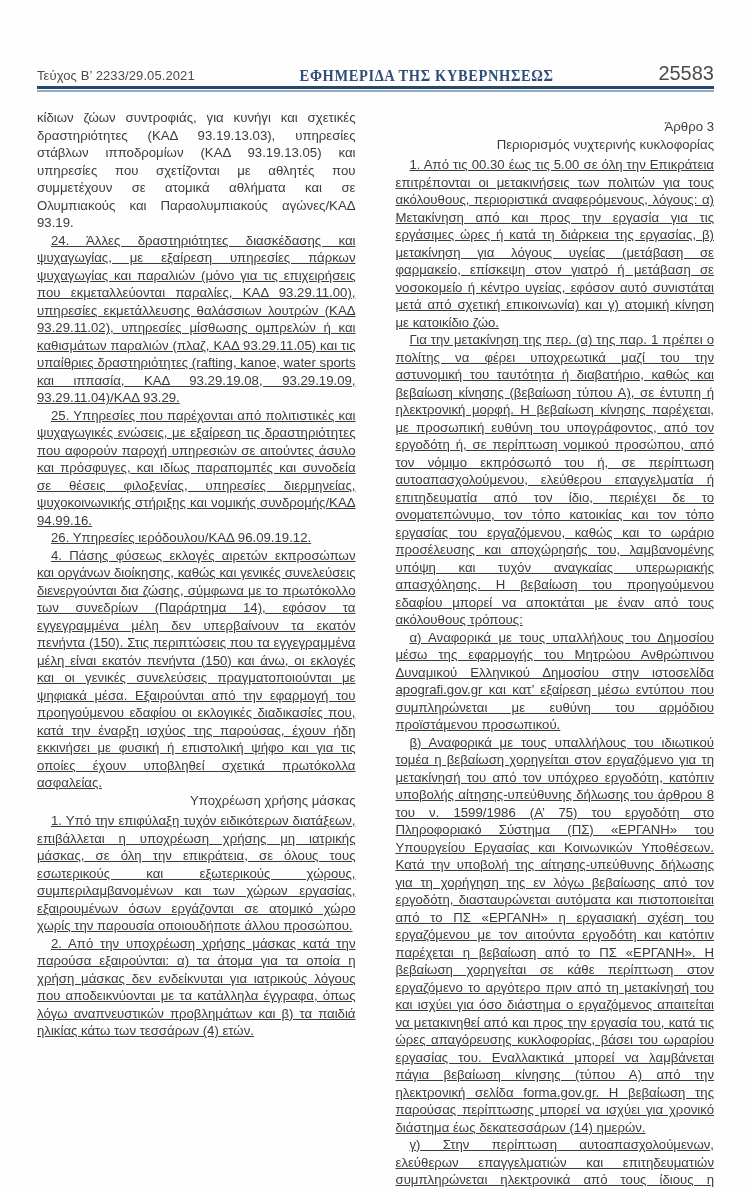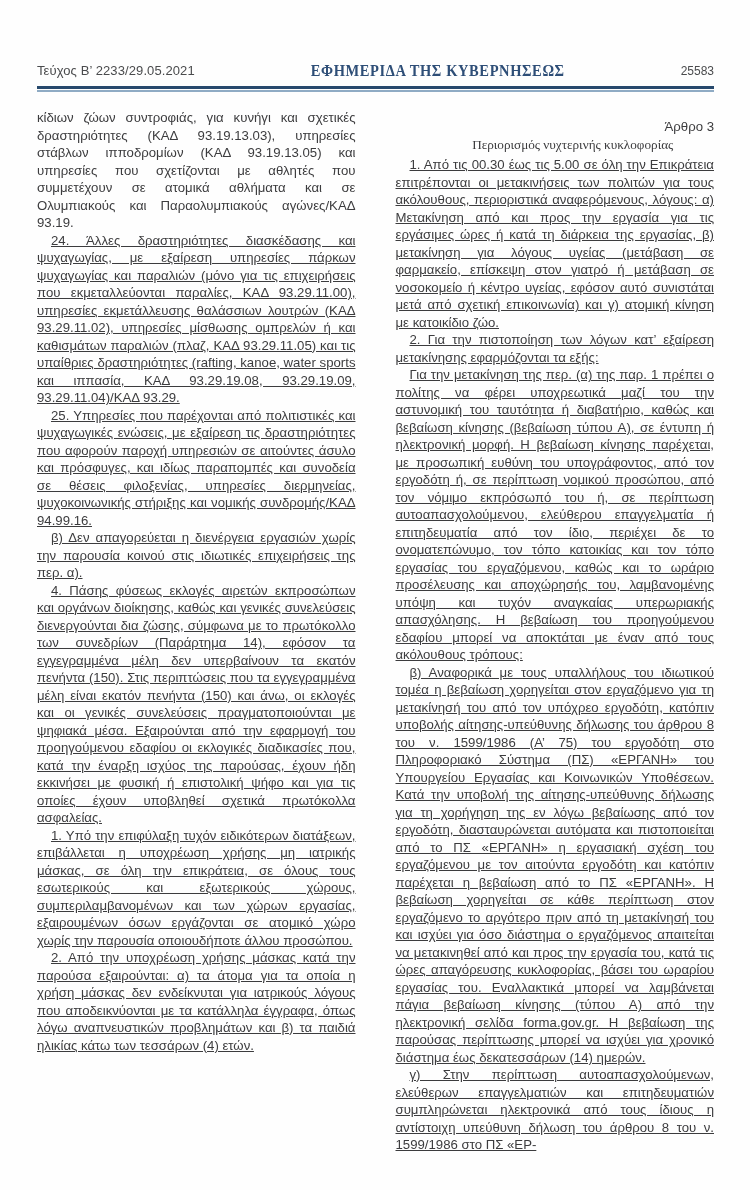--- a/index.html
+++ b/index.html
@@ -26,21 +26,21 @@
   }
   .header .gazette-title {
     font-family: "Liberation Serif", "DejaVu Serif", serif;
     font-weight: bold;
     font-size: 14.5px;
     color: #2e4e77;
     letter-spacing: 0.6px;
     transform: scaleY(1.15);
   }
   .header .page-number {
-    font-size: 12px; color: #4a4b4d; text-align: center;
+    font-size: 20px; color: #4a4b4d; text-align: center;
   }
   .header-rule {
     position: absolute; left: 37px; right: 36px; top: 86px;
     height: 6px;
   }
   .header-rule .rule-dark { height: 2.5px; background: #27496d; }
   .header-rule .rule-gap  { height: 1.5px; background: transparent; }
   .header-rule .rule-light{ height: 1.5px; background: #8fabc4; }
 
   
@@ -52,21 +52,21 @@
     width: 327px;
     font-size: 13.2px;
     line-height: 17.5px;
     text-align: justify;
     color: #3c3c3e;
   }
   .para { margin: 0; }
   .para.p    { text-indent: 14px; text-decoration: underline; }
   .para.cont { text-indent: 0; }
   .para.h1   { margin-top: 9px; padding-left: 36px; text-align: right; text-indent: 0; }
-  .para.h2   { padding-left: 36px; text-align: center; text-indent: 0; margin-bottom: 3px; font-family: Liberation Serif, serif; }
+  .para.h2   { padding-left: 36px; text-align: right; text-indent: 0; margin-bottom: 3px; }
 </style>
 </head>
 <body>
 
 <div class="page">
 
   <div class="header">
     <span class="issue">Τεύχος Β’ 2233/29.05.2021</span>
     <span class="gazette-title">ΕΦΗΜΕΡΙΔΑ ΤΗΣ ΚΥΒΕΡΝΗΣΕΩΣ</span>
     <span class="page-number">25583</span>
@@ -76,29 +76,30 @@
     <div class="rule-dark"></div>
     <div class="rule-gap"></div>
     <div class="rule-light"></div>
   </div>
 
   <div class="content">
     <div class="col">
         <div class="para cont">κίδιων ζώων συντροφιάς, για κυνήγι και σχετικές δραστηριότητες (ΚΑΔ 93.19.13.03), υπηρεσίες στάβλων ιπποδρομίων (ΚΑΔ 93.19.13.05) και υπηρεσίες που σχετίζονται με αθλητές που συμμετέχουν σε ατομικά αθλήματα και σε Ολυμπιακούς και Παραολυμπιακούς αγώνες/ΚΑΔ 93.19.</div>
         <div class="para p">24. Άλλες δραστηριότητες διασκέδασης και ψυχαγωγίας, με εξαίρεση υπηρεσίες πάρκων ψυχαγωγίας και παραλιών (μόνο για τις επιχειρήσεις που εκμεταλλεύονται παραλίες, ΚΑΔ 93.29.11.00), υπηρεσίες εκμετάλλευσης θαλάσσιων λουτρών (ΚΑΔ 93.29.11.02), υπηρεσίες μίσθωσης ομπρελών ή και καθισμάτων παραλιών (πλαζ, ΚΑΔ 93.29.11.05) και τις υπαίθριες δραστηριότητες (rafting, kanoe, water sports και ιππασία, ΚΑΔ 93.29.19.08, 93.29.19.09, 93.29.11.04)/ΚΑΔ 93.29.</div>
         <div class="para p">25. Υπηρεσίες που παρέχονται από πολιτιστικές και ψυχαγωγικές ενώσεις, με εξαίρεση τις δραστηριότητες που αφορούν παροχή υπηρεσιών σε αιτούντες άσυλο και πρόσφυγες, και ιδίως παραπομπές και συνοδεία σε θέσεις φιλοξενίας, υπηρεσίες διερμηνείας, ψυχοκοινωνικής στήριξης και νομικής συνδρομής/ΚΑΔ 94.99.16.</div>
-        <div class="para p">β) Δεν απαγορεύεται η διενέργεια εργασιών χωρίς την παρουσία κοινού στις ιδιωτικές επιχειρήσεις της περ. α).</div>
+        <div class="para p">26. Υπηρεσίες ιερόδουλου/ΚΑΔ 96.09.19.12.</div>
         <div class="para p">4. Πάσης φύσεως εκλογές αιρετών εκπροσώπων και οργάνων διοίκησης, καθώς και γενικές συνελεύσεις διενεργούνται δια ζώσης, σύμφωνα με το πρωτόκολλο των συνεδρίων (Παράρτημα 14), εφόσον τα εγγεγραμμένα μέλη δεν υπερβαίνουν τα εκατόν πενήντα (150). Στις περιπτώσεις που τα εγγεγραμμένα μέλη είναι εκατόν πενήντα (150) και άνω, οι εκλογές και οι γενικές συνελεύσεις πραγματοποιούνται με ψηφιακά μέσα. Εξαιρούνται από την εφαρμογή του προηγούμενου εδαφίου οι εκλογικές διαδικασίες που, κατά την έναρξη ισχύος της παρούσας, έχουν ήδη εκκινήσει με φυσική ή επιστολική ψήφο και για τις οποίες έχουν υποβληθεί σχετικά πρωτόκολλα ασφαλείας.</div>
+        <div class="para h2">Υποχρέωση χρήσης μάσκας</div>
         <div class="para p">1. Υπό την επιφύλαξη τυχόν ειδικότερων διατάξεων, επιβάλλεται η υποχρέωση χρήσης μη ιατρικής μάσκας, σε όλη την επικράτεια, σε όλους τους εσωτερικούς και εξωτερικούς χώρους, συμπεριλαμβανομένων και των χώρων εργασίας, εξαιρουμένων όσων εργάζονται σε ατομικό χώρο χωρίς την παρουσία οποιουδήποτε άλλου προσώπου.</div>
         <div class="para p">2. Από την υποχρέωση χρήσης μάσκας κατά την παρούσα εξαιρούνται: α) τα άτομα για τα οποία η χρήση μάσκας δεν ενδείκνυται για ιατρικούς λόγους που αποδεικνύονται με τα κατάλληλα έγγραφα, όπως λόγω αναπνευστικών προβλημάτων και β) τα παιδιά ηλικίας κάτω των τεσσάρων (4) ετών.</div>
       </div>
     <div class="col">
         <div class="para h1">Άρθρο 3</div>
         <div class="para h2">Περιορισμός νυχτερινής κυκλοφορίας</div>
         <div class="para p">1. Από τις 00.30 έως τις 5.00 σε όλη την Επικράτεια επιτρέπονται οι μετακινήσεις των πολιτών για τους ακόλουθους, περιοριστικά αναφερόμενους, λόγους: α) Μετακίνηση από και προς την εργασία για τις εργάσιμες ώρες ή κατά τη διάρκεια της εργασίας, β) μετακίνηση για λόγους υγείας (μετάβαση σε φαρμακείο, επίσκεψη στον γιατρό ή μετάβαση σε νοσοκομείο ή κέντρο υγείας, εφόσον αυτό συνιστάται μετά από σχετική επικοινωνία) και γ) ατομική κίνηση με κατοικίδιο ζώο.</div>
-        <div class="para p">2. Για την πιστοποίηση των λόγων κατ’ εξαίρεση μετακίνησης εφαρμόζονται τα εξής:</div>
         <div class="para p">Για την μετακίνηση της περ. (α) της παρ. 1 πρέπει ο πολίτης να φέρει υποχρεωτικά μαζί του την αστυνομική του ταυτότητα ή διαβατήριο, καθώς και βεβαίωση κίνησης (βεβαίωση τύπου Α), σε έντυπη ή ηλεκτρονική μορφή. Η βεβαίωση κίνησης παρέχεται, με προσωπική ευθύνη του υπογράφοντος, από τον εργοδότη ή, σε περίπτωση νομικού προσώπου, από τον νόμιμο εκπρόσωπό του ή, σε περίπτωση αυτοαπασχολούμενου, ελεύθερου επαγγελματία ή επιτηδευματία από τον ίδιο, περιέχει δε το ονοματεπώνυμο, τον τόπο κατοικίας και τον τόπο εργασίας του εργαζόμενου, καθώς και το ωράριο προσέλευσης και αποχώρησής του, λαμβανομένης υπόψη και τυχόν αναγκαίας υπερωριακής απασχόλησης. Η βεβαίωση του προηγούμενου εδαφίου μπορεί να αποκτάται με έναν από τους ακόλουθους τρόπους:</div>
+        <div class="para p">α) Αναφορικά με τους υπαλλήλους του Δημοσίου μέσω της εφαρμογής του Μητρώου Ανθρώπινου Δυναμικού Ελληνικού Δημοσίου στην ιστοσελίδα apografi.gov.gr και κατ’ εξαίρεση μέσω εντύπου που συμπληρώνεται με ευθύνη του αρμόδιου προϊστάμενου προσωπικού.</div>
         <div class="para p">β) Αναφορικά με τους υπαλλήλους του ιδιωτικού τομέα η βεβαίωση χορηγείται στον εργαζόμενο για τη μετακίνησή του από τον υπόχρεο εργοδότη, κατόπιν υποβολής αίτησης-υπεύθυνης δήλωσης του άρθρου 8 του ν. 1599/1986 (Α’ 75) του εργοδότη στο Πληροφοριακό Σύστημα (ΠΣ) «ΕΡΓΑΝΗ» του Υπουργείου Εργασίας και Κοινωνικών Υποθέσεων. Κατά την υποβολή της αίτησης-υπεύθυνης δήλωσης για τη χορήγηση της εν λόγω βεβαίωσης από τον εργοδότη, διασταυρώνεται αυτόματα και πιστοποιείται από το ΠΣ «ΕΡΓΑΝΗ» η εργασιακή σχέση του εργαζόμενου με τον αιτούντα εργοδότη και κατόπιν παρέχεται η βεβαίωση από το ΠΣ «ΕΡΓΑΝΗ». Η βεβαίωση χορηγείται σε κάθε περίπτωση στον εργαζόμενο το αργότερο πριν από τη μετακίνησή του και ισχύει για όσο διάστημα ο εργαζόμενος απαιτείται να μετακινηθεί από και προς την εργασία του, κατά τις ώρες απαγόρευσης κυκλοφορίας, βάσει του ωραρίου εργασίας του. Εναλλακτικά μπορεί να λαμβάνεται πάγια βεβαίωση κίνησης (τύπου Α) από την ηλεκτρονική σελίδα forma.gov.gr. Η βεβαίωση της παρούσας περίπτωσης μπορεί να ισχύει για χρονικό διάστημα έως δεκατεσσάρων (14) ημερών.</div>
         <div class="para p">γ) Στην περίπτωση αυτοαπασχολούμενων, ελεύθερων επαγγελματιών και επιτηδευματιών συμπληρώνεται ηλεκτρονικά από τους ίδιους η αντίστοιχη υπεύθυνη δήλωση του άρθρου 8 του ν. 1599/1986 στο ΠΣ «ΕΡ-</div>
       </div>
   </div>
 
 </div>
 
 </body></html>

